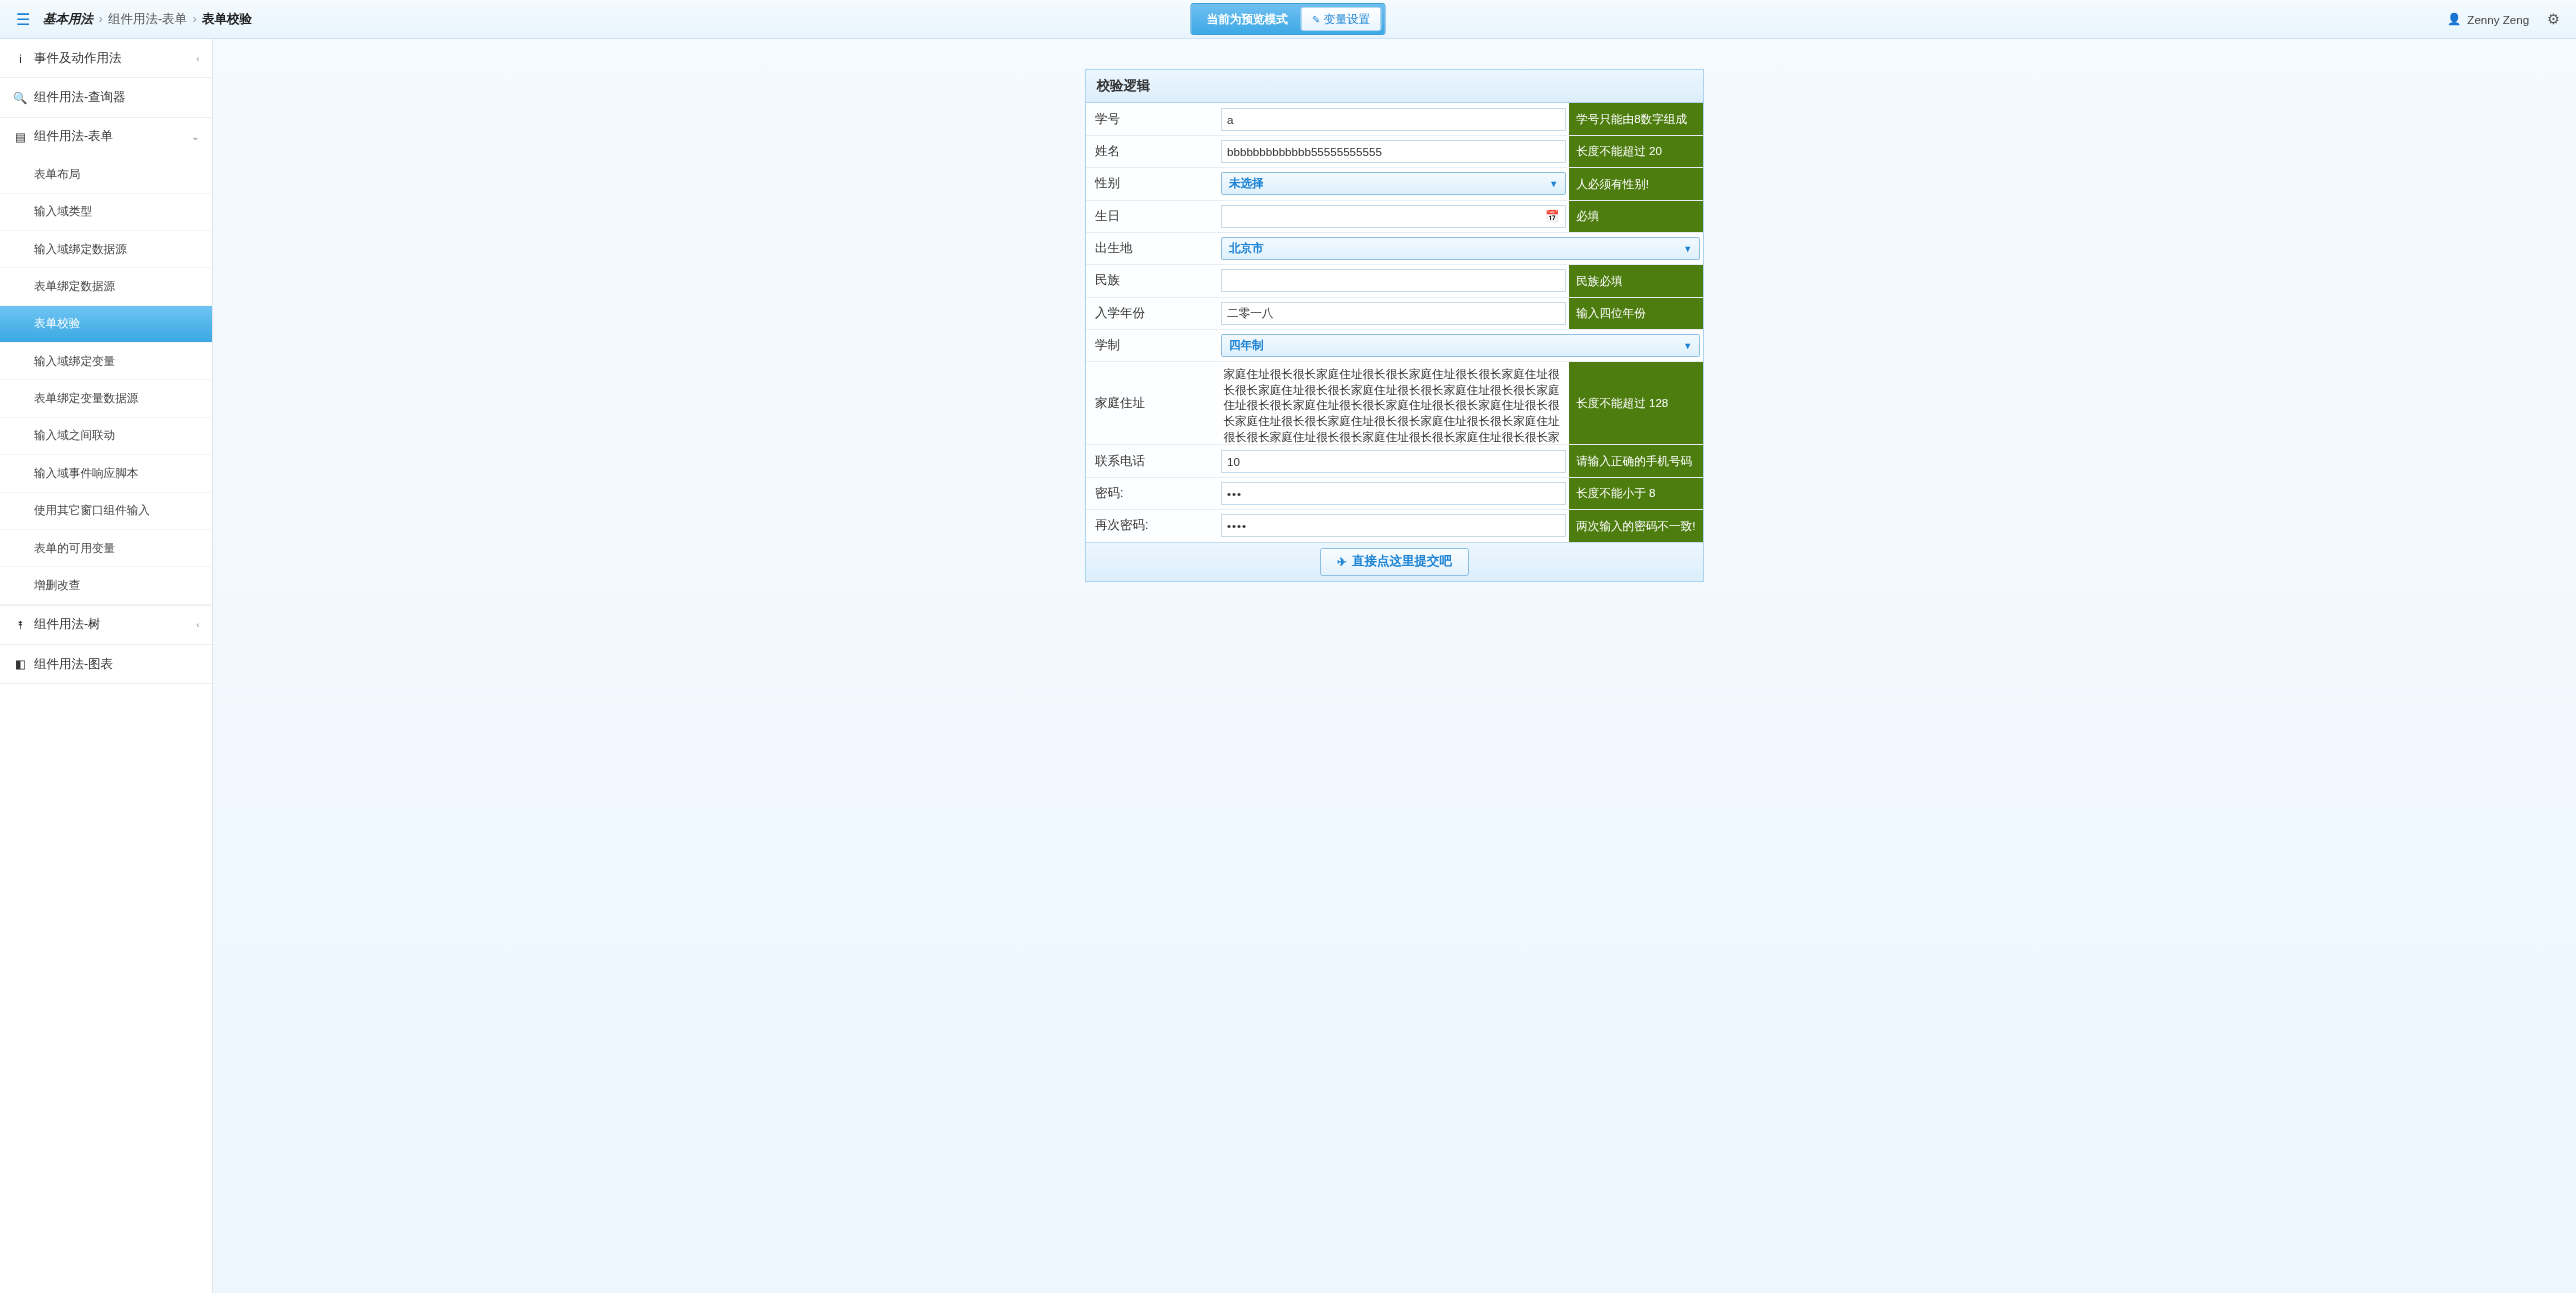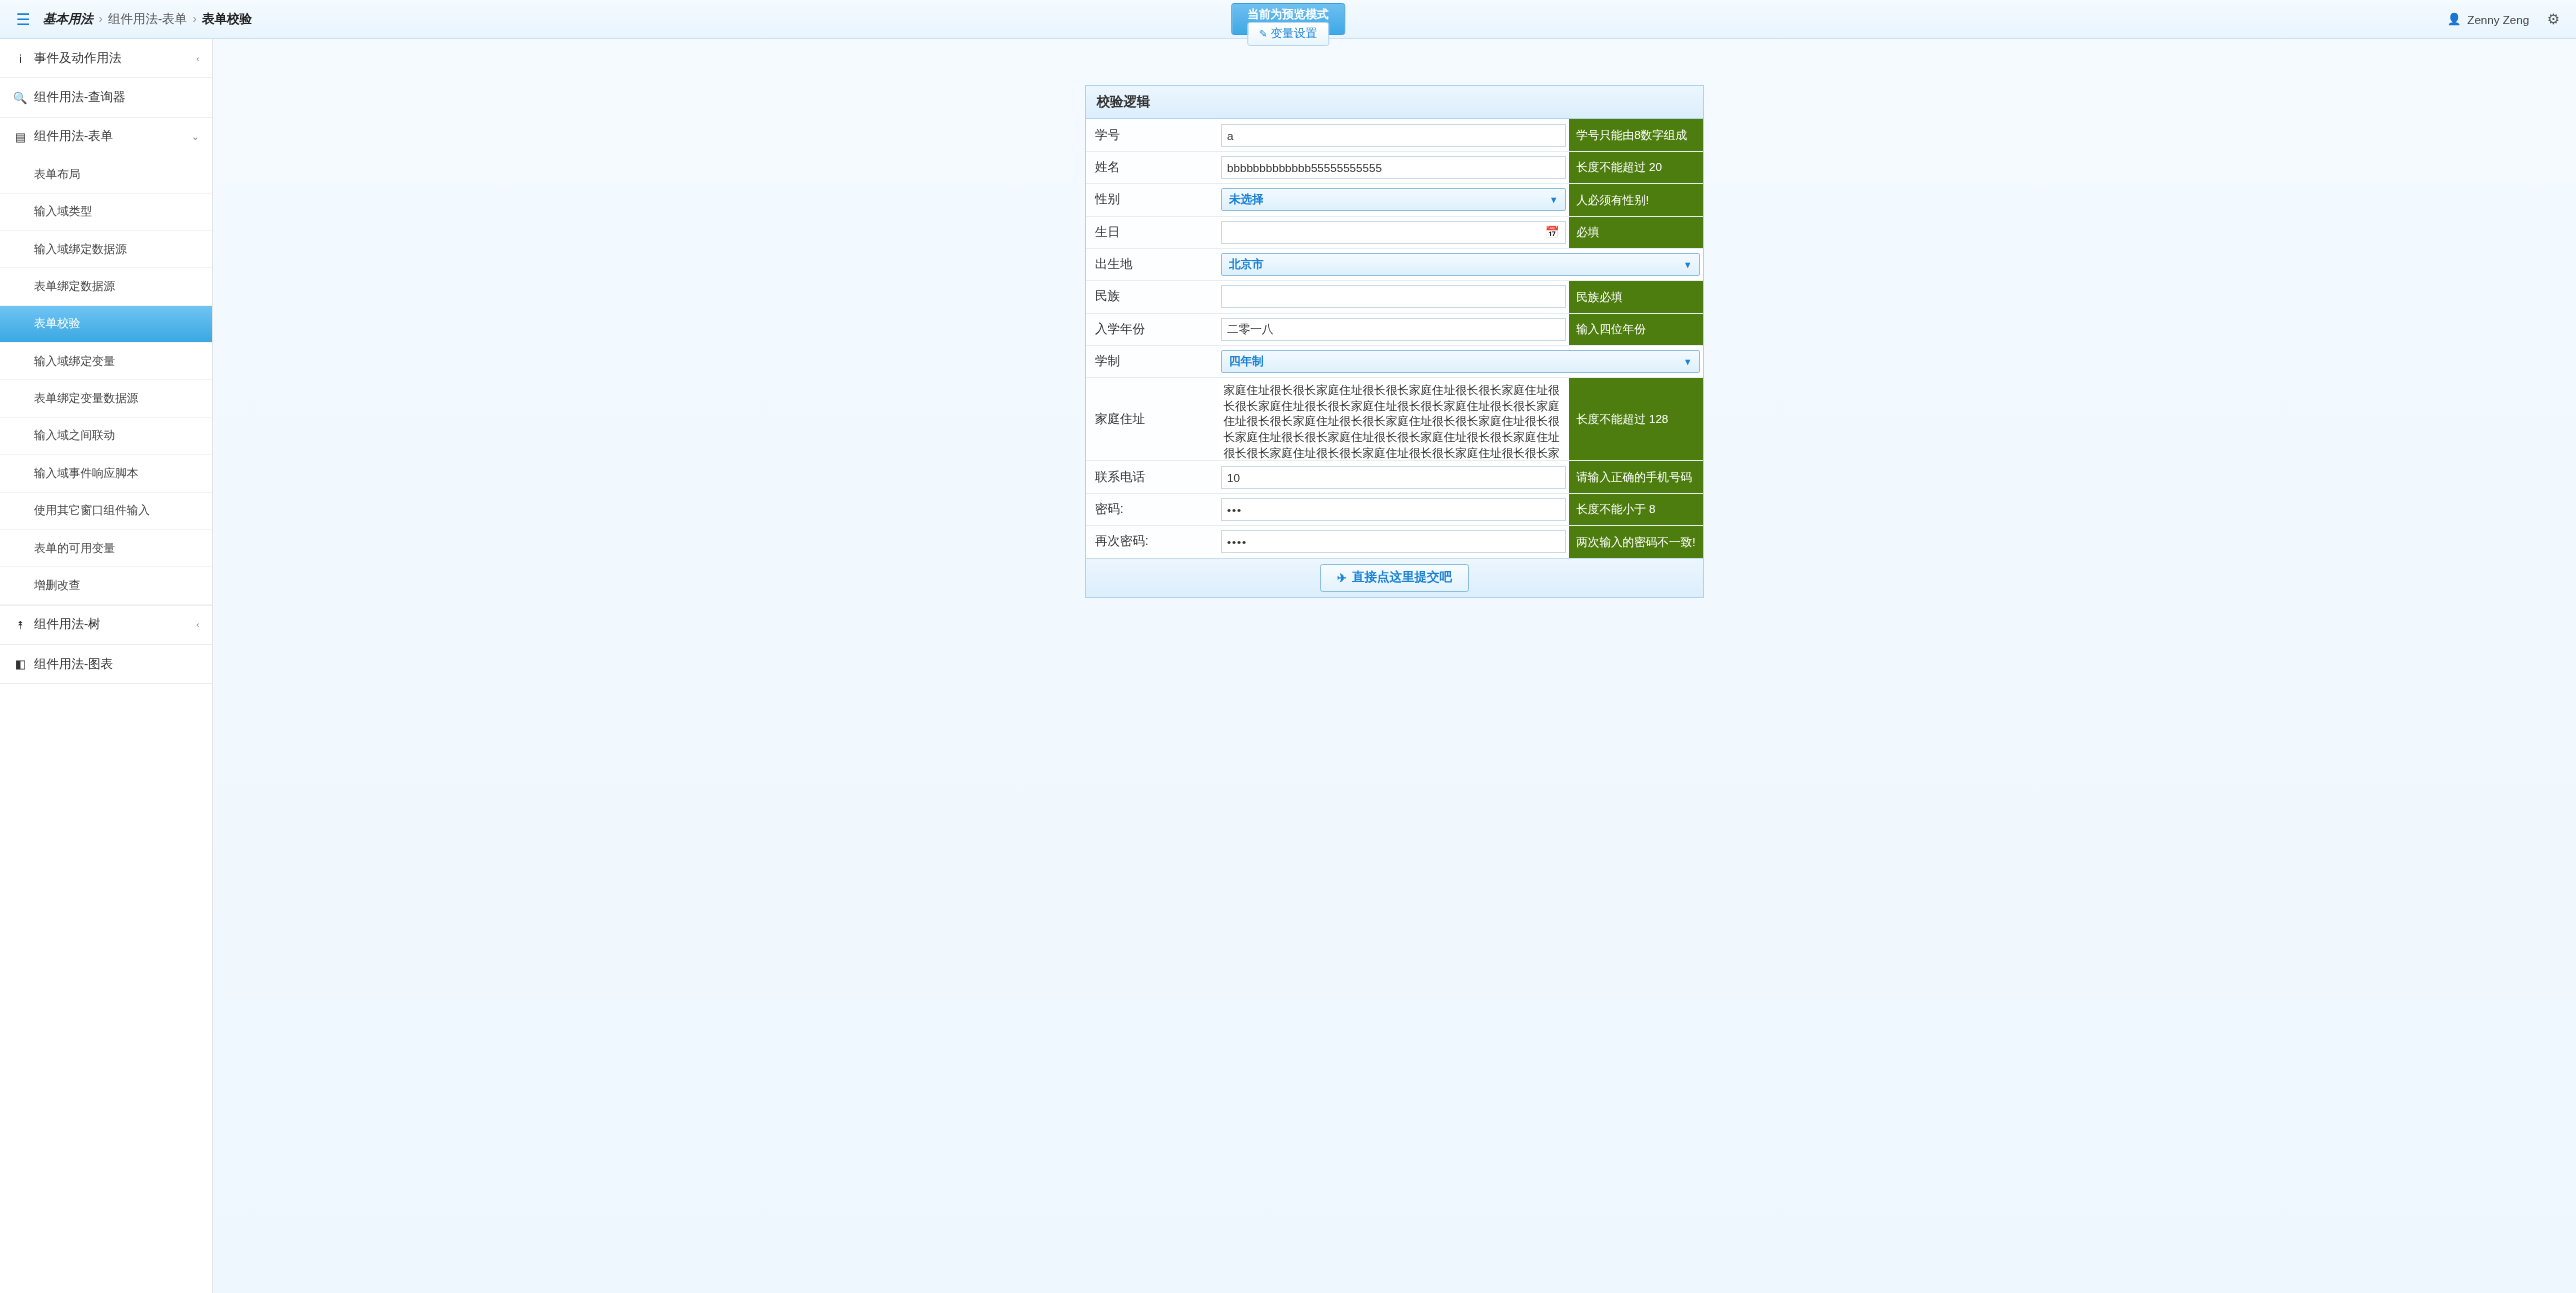--- a/index.html
+++ b/index.html
@@ -7,42 +7,42 @@
 
 .topbar { height: 39px; background: linear-gradient(#f5fbff, #e8f4fd); border-bottom: 0.9px solid #c9e2f4; display: flex; align-items: center; padding: 0 10.7px; position: relative; }
 .topbar-left { display: flex; align-items: center; gap: 7.2px; flex: 0 0 auto; }
 .hamburger { color: #1c82d4; font-size: 16px; cursor: pointer; padding: 3.6px 5.4px; }
 .breadcrumb { display: flex; align-items: center; gap: 5.4px; font-size: 12.5px; }
 .breadcrumb .bc-strong { font-weight: bold; color: #222; font-style: italic; }
 .breadcrumb .bc-sep { color: #999; }
 .breadcrumb .bc-link { color: #555; }
 .breadcrumb .bc-current { font-weight: bold; color: #222; }
 
-.topbar-center { position: absolute; left: 50%; transform: translateX(-50%); display: flex; align-items: center; background: linear-gradient(#6fbff0, #3da9e6); border: 0.9px solid #3b9fd8; border-radius: 2.7px; padding: 2.7px; height: 32px; flex-direction: column; }
+.topbar-center { position: absolute; left: 50%; transform: translateX(-50%); display: flex; align-items: center; background: linear-gradient(#6fbff0, #3da9e6); border: 0.9px solid #3b9fd8; border-radius: 2.7px; padding: 2.7px; height: 32px; }
 .preview-label { color: #fff; font-weight: bold; padding: 0 12.5px; font-size: 11.6px; }
 .var-btn { background: linear-gradient(#fff, #e9f5fe); border: 0.9px solid #b6d7ef; border-radius: 2.7px; padding: 3.6px 10.7px; color: #1c82d4; font-size: 11.6px; cursor: pointer; display: flex; align-items: center; gap: 3.6px; }
 .var-btn .pencil { font-size: 9.8px; }
 
 .topbar-right { margin-left: auto; display: flex; align-items: center; gap: 12.5px; }
 .user-block { display: flex; align-items: center; gap: 5.4px; color: #444; font-size: 11.6px; }
 .user-block .user-icon { font-size: 11.6px; }
 .gear { color: #555; font-size: 14.3px; cursor: pointer; padding: 3.6px 5.4px; }
 
 .layout { display: flex; height: calc(100vh - 39px); }
 .sidebar { width: 213px; background: #fff; border-right: 0.9px solid #e4e4e4; overflow-y: auto; }
 .side-section { border-bottom: 0.9px solid #eee; }
 .side-head { display: flex; align-items: center; padding: 10.7px 12.5px; cursor: pointer; font-size: 12.5px; color: #333; }
 .side-head .sh-icon { width: 16px; text-align: center; margin-right: 5.4px; font-size: 11.6px; }
 .side-head .sh-chev { margin-left: auto; color: #888; font-size: 9.8px; }
 .side-items { }
 .side-item { padding: 10.7px 12.5px 10.7px 34px; font-size: 11.6px; color: #444; cursor: pointer; border-bottom: 0.9px solid #f4f4f4; }
 .side-item.active { background: linear-gradient(#6fc4f2, #3aa8e2); color: #fff; }
 
 .main { flex: 1; background: linear-gradient(#f4faff, #eef7fe); overflow-y: auto; padding: 30px 0; }
-.panel { width: 619px; margin: 16px auto; border: 0.9px solid #aed3ee; background: #fff; }
+.panel { width: 619px; margin: 0 auto; border: 0.9px solid #aed3ee; background: #fff; }
 .panel-head { background: linear-gradient(#ecf6fe, #dceefc); border-bottom: 0.9px solid #aed3ee; padding: 7.2px 10.7px; font-size: 13.4px; font-weight: bold; color: #333; }
 .form-row { display: flex; align-items: stretch; border-bottom: 0.9px solid #e6eef5; min-height: 30px; }
 .form-row:last-of-type { border-bottom: none; }
 .form-label { width: 132px; padding: 7.2px 9px; font-size: 12.5px; color: #333; display: flex; align-items: center; background: #fdfeff; }
 .form-field { flex: 1; display: flex; align-items: stretch; }
 .fld-input { flex: 1; display: flex; align-items: center; padding: 2.7px; }
 .fld-input input[type=text], .fld-input input[type=password] { width: 100%; height: 23px; border: 0.9px solid #c8dae8; padding: 0 5.4px; font-size: 11.6px; color: #333; background: #fff; }
 .fld-input textarea { width: 100%; border: none; padding: 3.6px 5.4px; font-size: 11.6px; color: #333; line-height: 1.35; resize: none; height: 82px; background: #fff; font-family: inherit; }
 .fld-select { flex: 1; display: flex; align-items: center; padding: 2.7px; }
 .select-box { flex: 1; height: 23px; border: 0.9px solid #8bbedf; background: linear-gradient(#f3faff, #def0fc); display: flex; align-items: center; padding: 0 7.2px; color: #1c82d4; font-size: 11.6px; font-weight: bold; cursor: pointer; position: relative; border-radius: 1.8px; }

